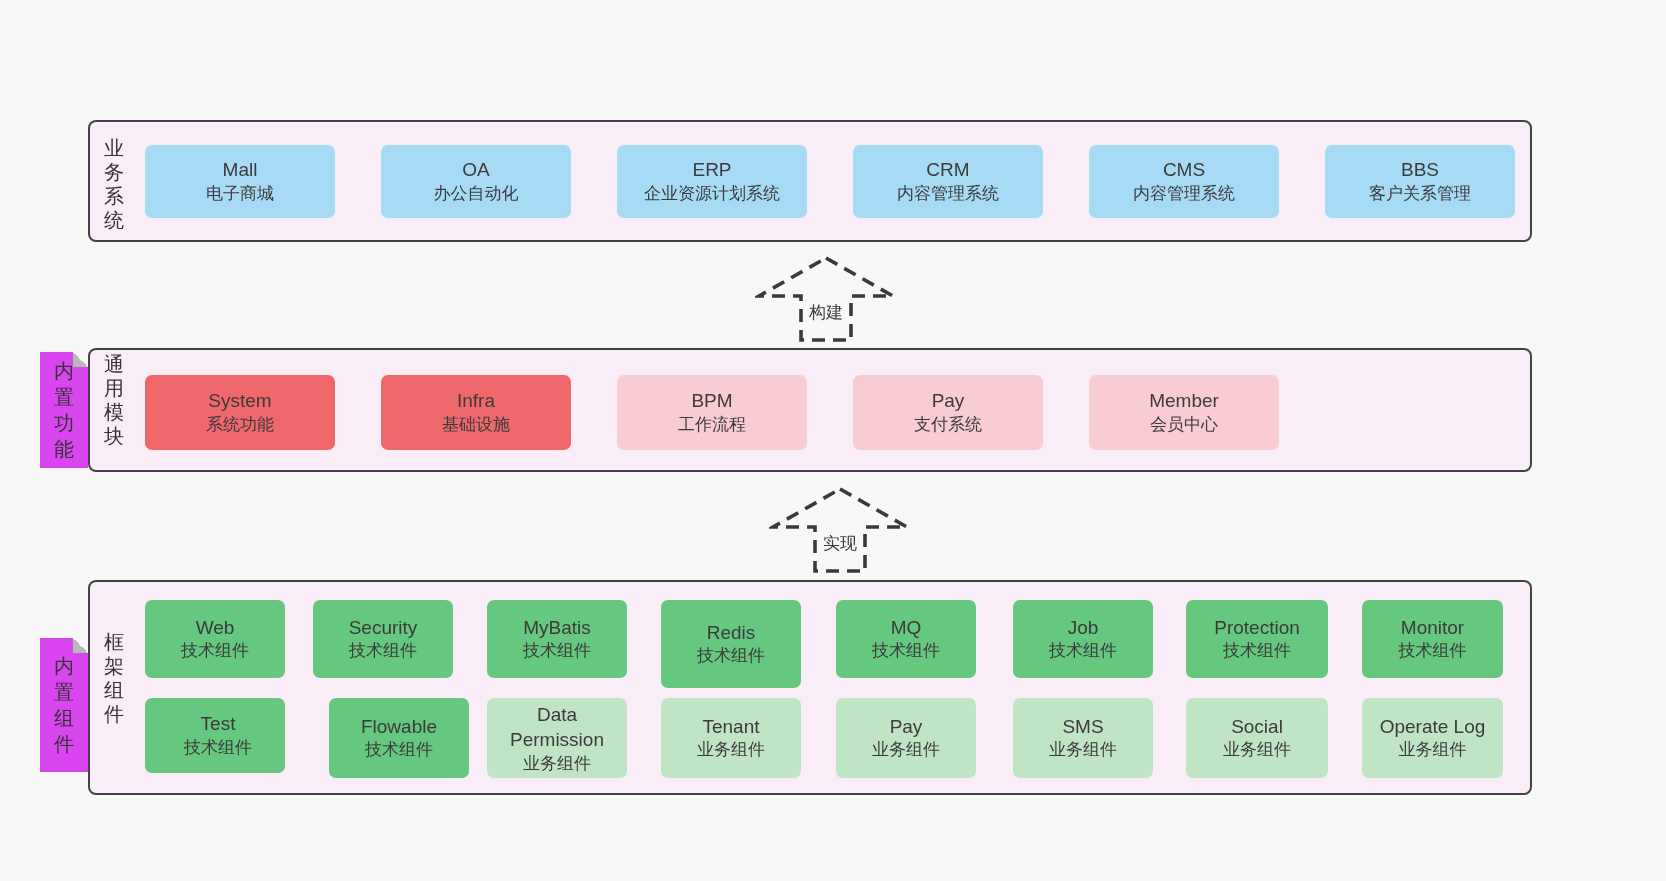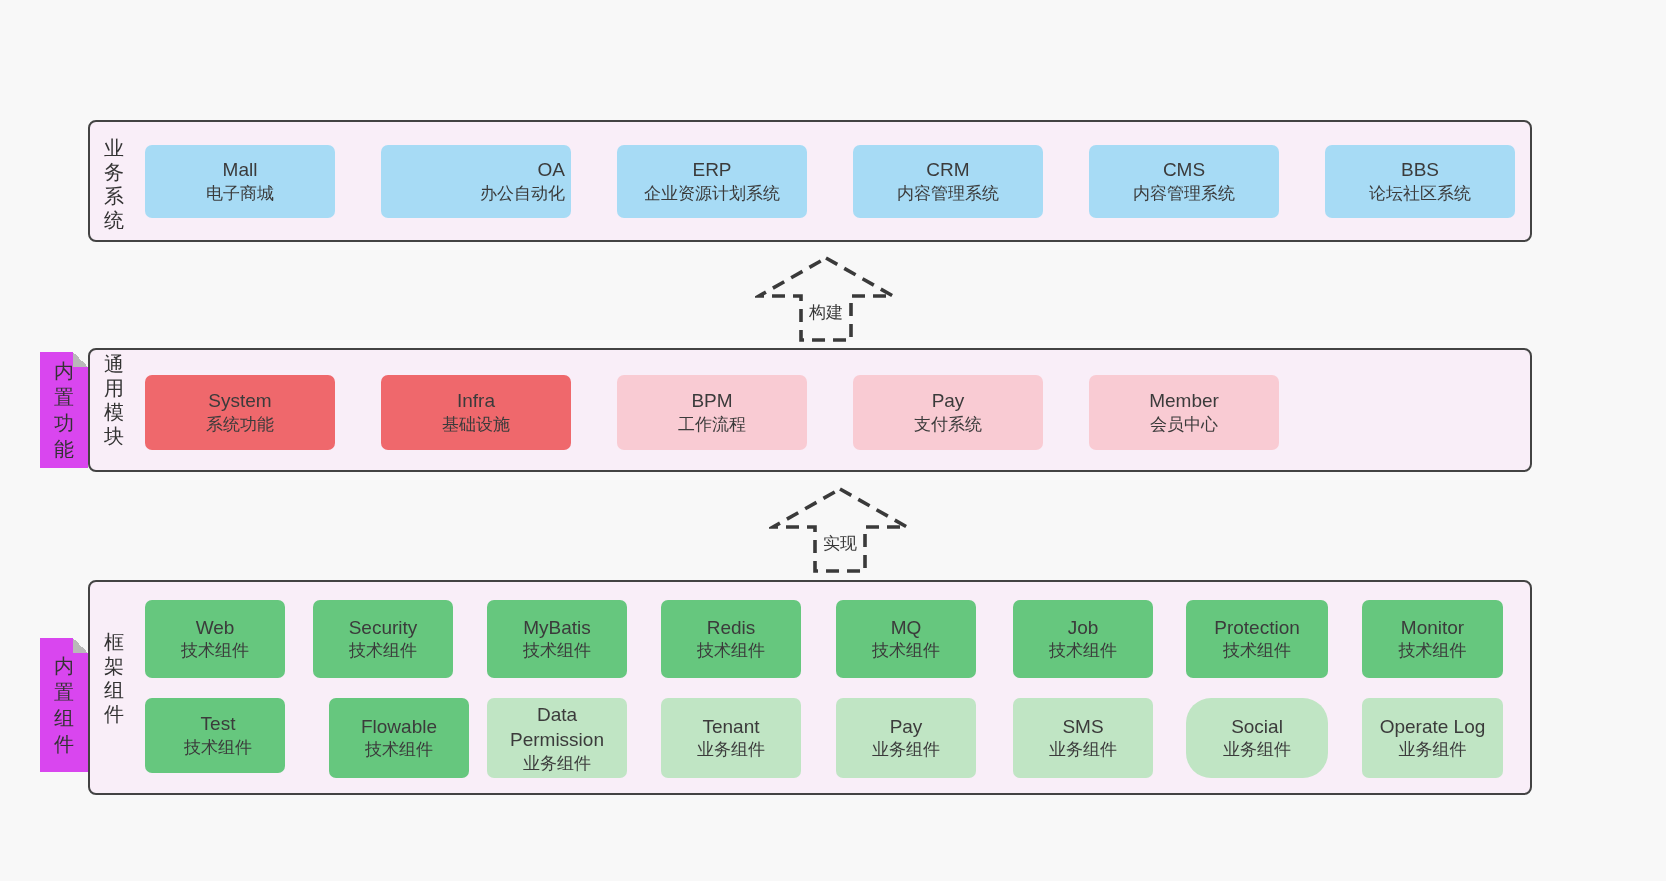--- a/index.html
+++ b/index.html
@@ -61,39 +61,39 @@
 
 <div class="canvas">
 
   <div class="band" style="top:120px;height:122px;"></div>
   <div class="band-label" style="left:100px;top:136px;">业务系统</div>
 
   <div class="box blue" style="left:145px;top:145px;width:190px;height:73px;">
     <div class="en">Mall</div>
     <div class="cn">电子商城</div>
   </div>
-  <div class="box blue" style="left:381px;top:145px;width:190px;height:73px;align-items:flex-end;">
+  <div class="box blue" style="left:381px;top:145px;width:190px;height:73px;">
     <div class="en">OA</div>
     <div class="cn">办公自动化</div>
   </div>
   <div class="box blue" style="left:617px;top:145px;width:190px;height:73px;">
     <div class="en">ERP</div>
     <div class="cn">企业资源计划系统</div>
   </div>
   <div class="box blue" style="left:853px;top:145px;width:190px;height:73px;">
     <div class="en">CRM</div>
     <div class="cn">内容管理系统</div>
   </div>
   <div class="box blue" style="left:1089px;top:145px;width:190px;height:73px;">
     <div class="en">CMS</div>
     <div class="cn">内容管理系统</div>
   </div>
   <div class="box blue" style="left:1325px;top:145px;width:190px;height:73px;">
     <div class="en">BBS</div>
-    <div class="cn">论坛社区系统</div>
+    <div class="cn">客户关系管理</div>
   </div>
 
   <div class="arrow" style="left:755px;top:254px;">
     <svg width="142" height="90" viewBox="0 0 142 90">
       <path d="M71 4 L138 42 L96 42 L96 86 L46 86 L46 42 L4 42 Z" fill="none" stroke="#3a3a3a" stroke-width="3.6" stroke-dasharray="13 8"></path>
     </svg>
     <span class="arrow-label">构建</span>
   </div>
 
   <div class="note" style="top:352px;height:116px;">
@@ -145,21 +145,21 @@
     <div class="cn">技术组件</div>
   </div>
   <div class="box green" style="left:313px;top:600px;width:140px;height:78px;">
     <div class="en">Security</div>
     <div class="cn">技术组件</div>
   </div>
   <div class="box green" style="left:487px;top:600px;width:140px;height:78px;">
     <div class="en">MyBatis</div>
     <div class="cn">技术组件</div>
   </div>
-  <div class="box green" style="left:661px;top:600px;width:140px;height:78px;">
+  <div class="box green" style="left:661px;top:600px;width:140px;height:88px;">
     <div class="en">Redis</div>
     <div class="cn">技术组件</div>
   </div>
   <div class="box green" style="left:836px;top:600px;width:140px;height:78px;">
     <div class="en">MQ</div>
     <div class="cn">技术组件</div>
   </div>
   <div class="box green" style="left:1013px;top:600px;width:140px;height:78px;">
     <div class="en">Job</div>
     <div class="cn">技术组件</div>
@@ -190,21 +190,21 @@
     <div class="cn">业务组件</div>
   </div>
   <div class="box lightgreen" style="left:836px;top:698px;width:140px;height:80px;">
     <div class="en">Pay</div>
     <div class="cn">业务组件</div>
   </div>
   <div class="box lightgreen" style="left:1013px;top:698px;width:140px;height:80px;">
     <div class="en">SMS</div>
     <div class="cn">业务组件</div>
   </div>
-  <div class="box lightgreen" style="left:1186px;top:698px;width:142px;height:80px;border-radius:25px;">
+  <div class="box lightgreen" style="left:1186px;top:698px;width:142px;height:80px;">
     <div class="en">Social</div>
     <div class="cn">业务组件</div>
   </div>
   <div class="box lightgreen" style="left:1362px;top:698px;width:141px;height:80px;">
     <div class="en">Operate Log</div>
     <div class="cn">业务组件</div>
   </div>
 
 </div>
 

